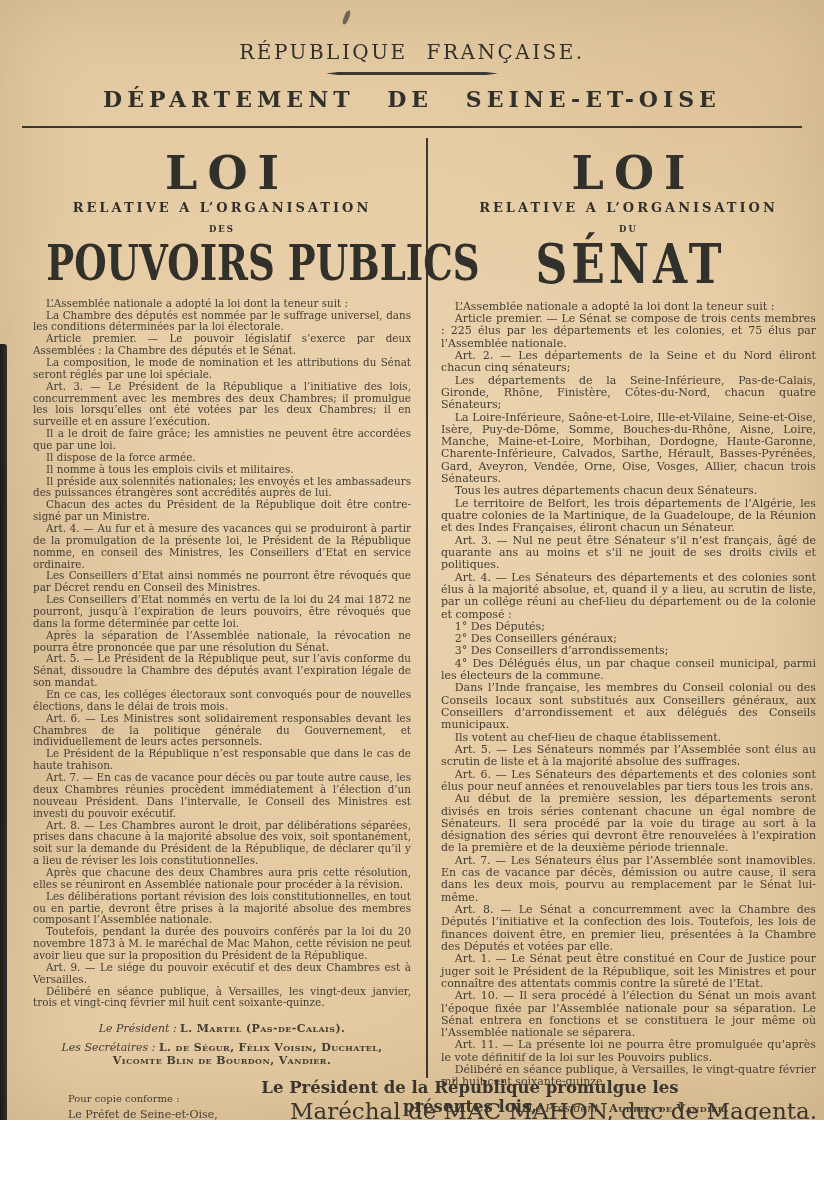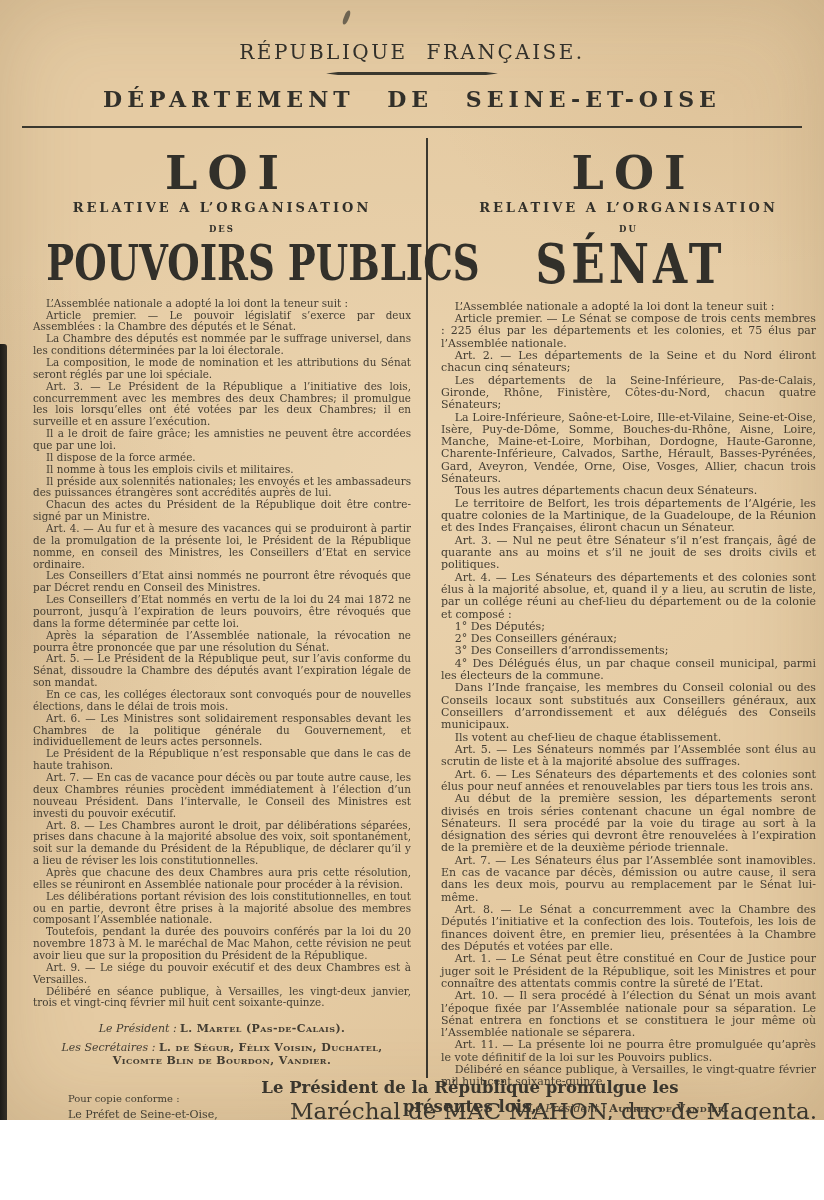--- a/index.html
+++ b/index.html
@@ -83,22 +83,22 @@
 
   <div class="col col-left">
     <div class="law-head">
       <div class="loi">LOI</div>
       <div class="relative">RELATIVE A L’ORGANISATION</div>
       <div class="prep">DES</div>
       <div class="law-title">POUVOIRS PUBLICS</div>
     </div>
     <div class="body-left">
         <p class="para">L’Assemblée nationale a adopté la loi dont la teneur suit :</p>
+        <p class="para">La Chambre des députés est nommée par le suffrage universel, dans les conditions déterminées par la loi électorale.</p>
         <p class="para">Article premier. — Le pouvoir législatif s’exerce par deux Assemblées : la Chambre des députés et le Sénat.</p>
-        <p class="para">La Chambre des députés est nommée par le suffrage universel, dans les conditions déterminées par la loi électorale.</p>
         <p class="para">La composition, le mode de nomination et les attributions du Sénat seront réglés par une loi spéciale.</p>
         <p class="para">Art. 3. — Le Président de la République a l’initiative des lois, concurremment avec les membres des deux Chambres; il promulgue les lois lorsqu’elles ont été votées par les deux Chambres; il en surveille et en assure l’exécution.</p>
         <p class="para">Il a le droit de faire grâce; les amnisties ne peuvent être accordées que par une loi.</p>
         <p class="para">Il dispose de la force armée.</p>
         <p class="para">Il nomme à tous les emplois civils et militaires.</p>
         <p class="para">Il préside aux solennités nationales; les envoyés et les ambassadeurs des puissances étrangères sont accrédités auprès de lui.</p>
         <p class="para">Chacun des actes du Président de la République doit être contre-signé par un Ministre.</p>
         <p class="para">Art. 4. — Au fur et à mesure des vacances qui se produiront à partir de la promulgation de la présente loi, le Président de la République nomme, en conseil des Ministres, les Conseillers d’Etat en service ordinaire.</p>
         <p class="para">Les Conseillers d’Etat ainsi nommés ne pourront être révoqués que par Décret rendu en Conseil des Ministres.</p>
         <p class="para">Les Conseillers d’Etat nommés en vertu de la loi du 24 mai 1872 ne pourront, jusqu’à l’expiration de leurs pouvoirs, être révoqués que dans la forme déterminée par cette loi.</p>

